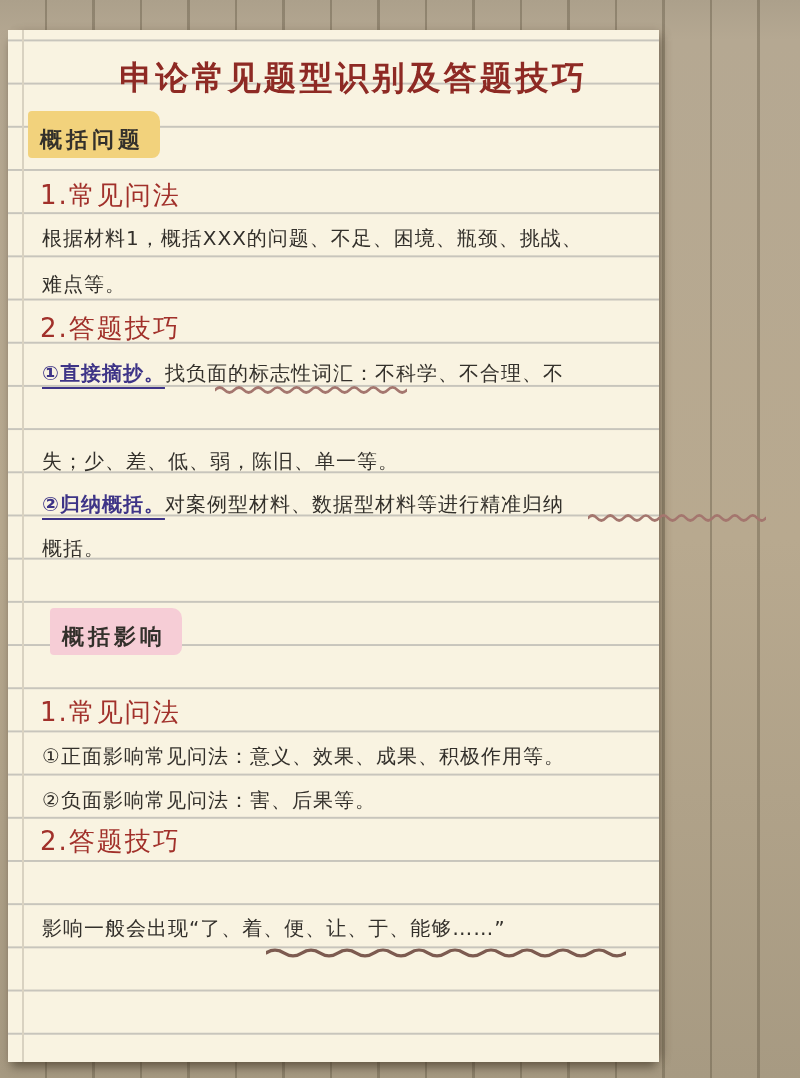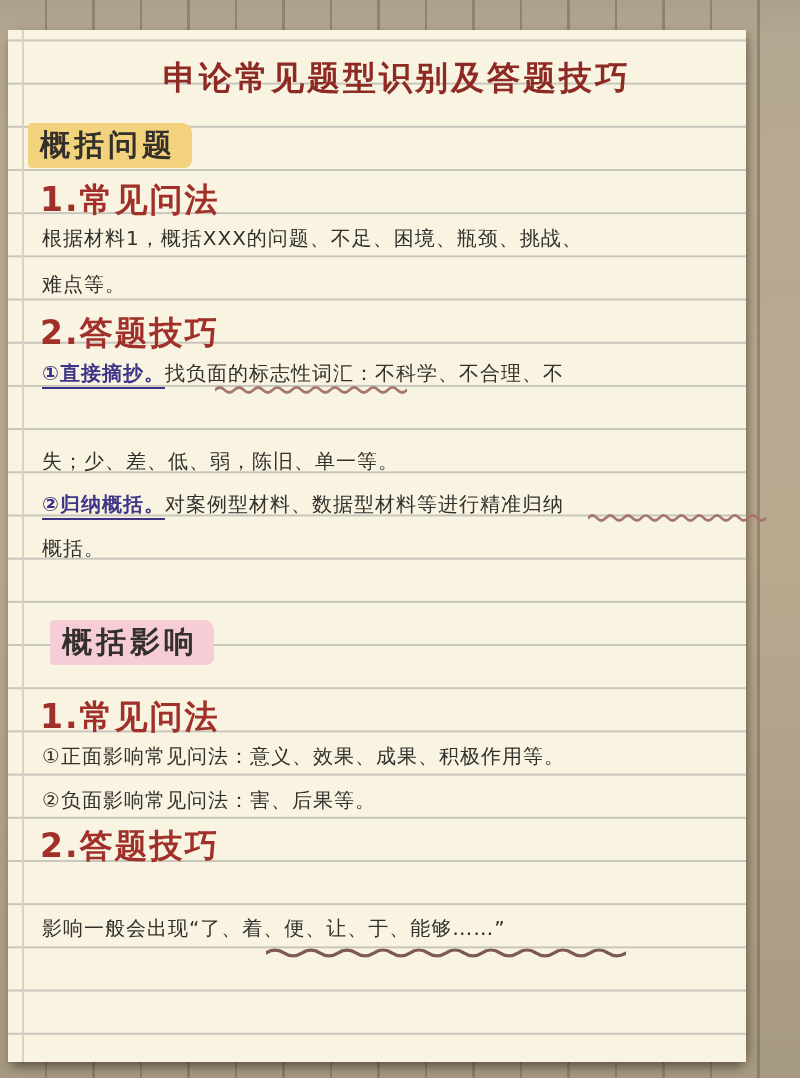--- a/index.html
+++ b/index.html
@@ -13,41 +13,41 @@
   html,body{width:800px;height:1078px;overflow:hidden;}
   body{
     font-family:"DejaVu Sans","Liberation Sans",sans-serif;
     background:
       repeating-linear-gradient(90deg, rgba(0,0,0,0) 0 45px, rgba(92,82,62,.38) 45px 47.5px),
       linear-gradient(180deg,#aca08b 0,#b5a892 40px,#b8a98f 50%,#a79a82 100%);
     position:relative;
   }
   .stage{position:absolute;inset:0;}
   .paper{
-    position:absolute;left:8px;top:30px;width:738px;height:1032px;
+    position:absolute;left:8px;top:30px;width:651px;height:1032px;
     background-color:var(--paper);
     background-image:linear-gradient(to bottom, rgba(0,0,0,0) 0 41.6px, var(--rule-line) 41.6px 43.2px);
     background-size:100% 43.2px;
     background-repeat:repeat-y;
     background-position:0 11.4px;
     box-shadow:6px 0 10px -4px rgba(70,58,40,.45), 0 8px 10px -3px rgba(60,50,35,.6);
   }
   .margin-line{position:absolute;left:14px;top:0;bottom:0;width:2px;background:var(--margin-line);}
   .abs{position:absolute;white-space:nowrap;}
   .title{
     left:40px;right:0;top:26px;text-align:center;
     color:var(--title);font-size:33px;font-weight:bold;letter-spacing:3px;
   }
   .h-section{
-    font-size:30px;font-weight:bold;color:var(--ink);
-    padding:4px 16px 6px 12px;letter-spacing:4px;border-radius:4px 10px 8px 4px;
+    font-size:22px;font-weight:bold;color:var(--ink);
+    padding:16px 16px 6px 12px;letter-spacing:4px;border-radius:4px 10px 8px 4px;
   }
   .hl-yellow{background:var(--yellow-highlight);}
   .hl-pink{background:var(--pink-highlight);}
-  .lbl{color:var(--red);font-size:33px;font-weight:bold;letter-spacing:2px;}
+  .lbl{color:var(--red);font-size:26px;font-weight:normal;letter-spacing:2px;}
   .body-line{color:var(--ink);font-size:20px;letter-spacing:1px;line-height:40px;}
   .lead{
     color:var(--purple);font-weight:bold;
     text-decoration:underline;text-decoration-thickness:2px;text-underline-offset:7px;
   }
   .wavy{position:absolute;display:block;}
   .wavy path{fill:none;stroke:currentColor;stroke-width:2.6;stroke-linecap:round;}
   .w-mauve{color:var(--wavy-mauve);}
   .w-dark{color:var(--wavy-dark);}
 </style>

